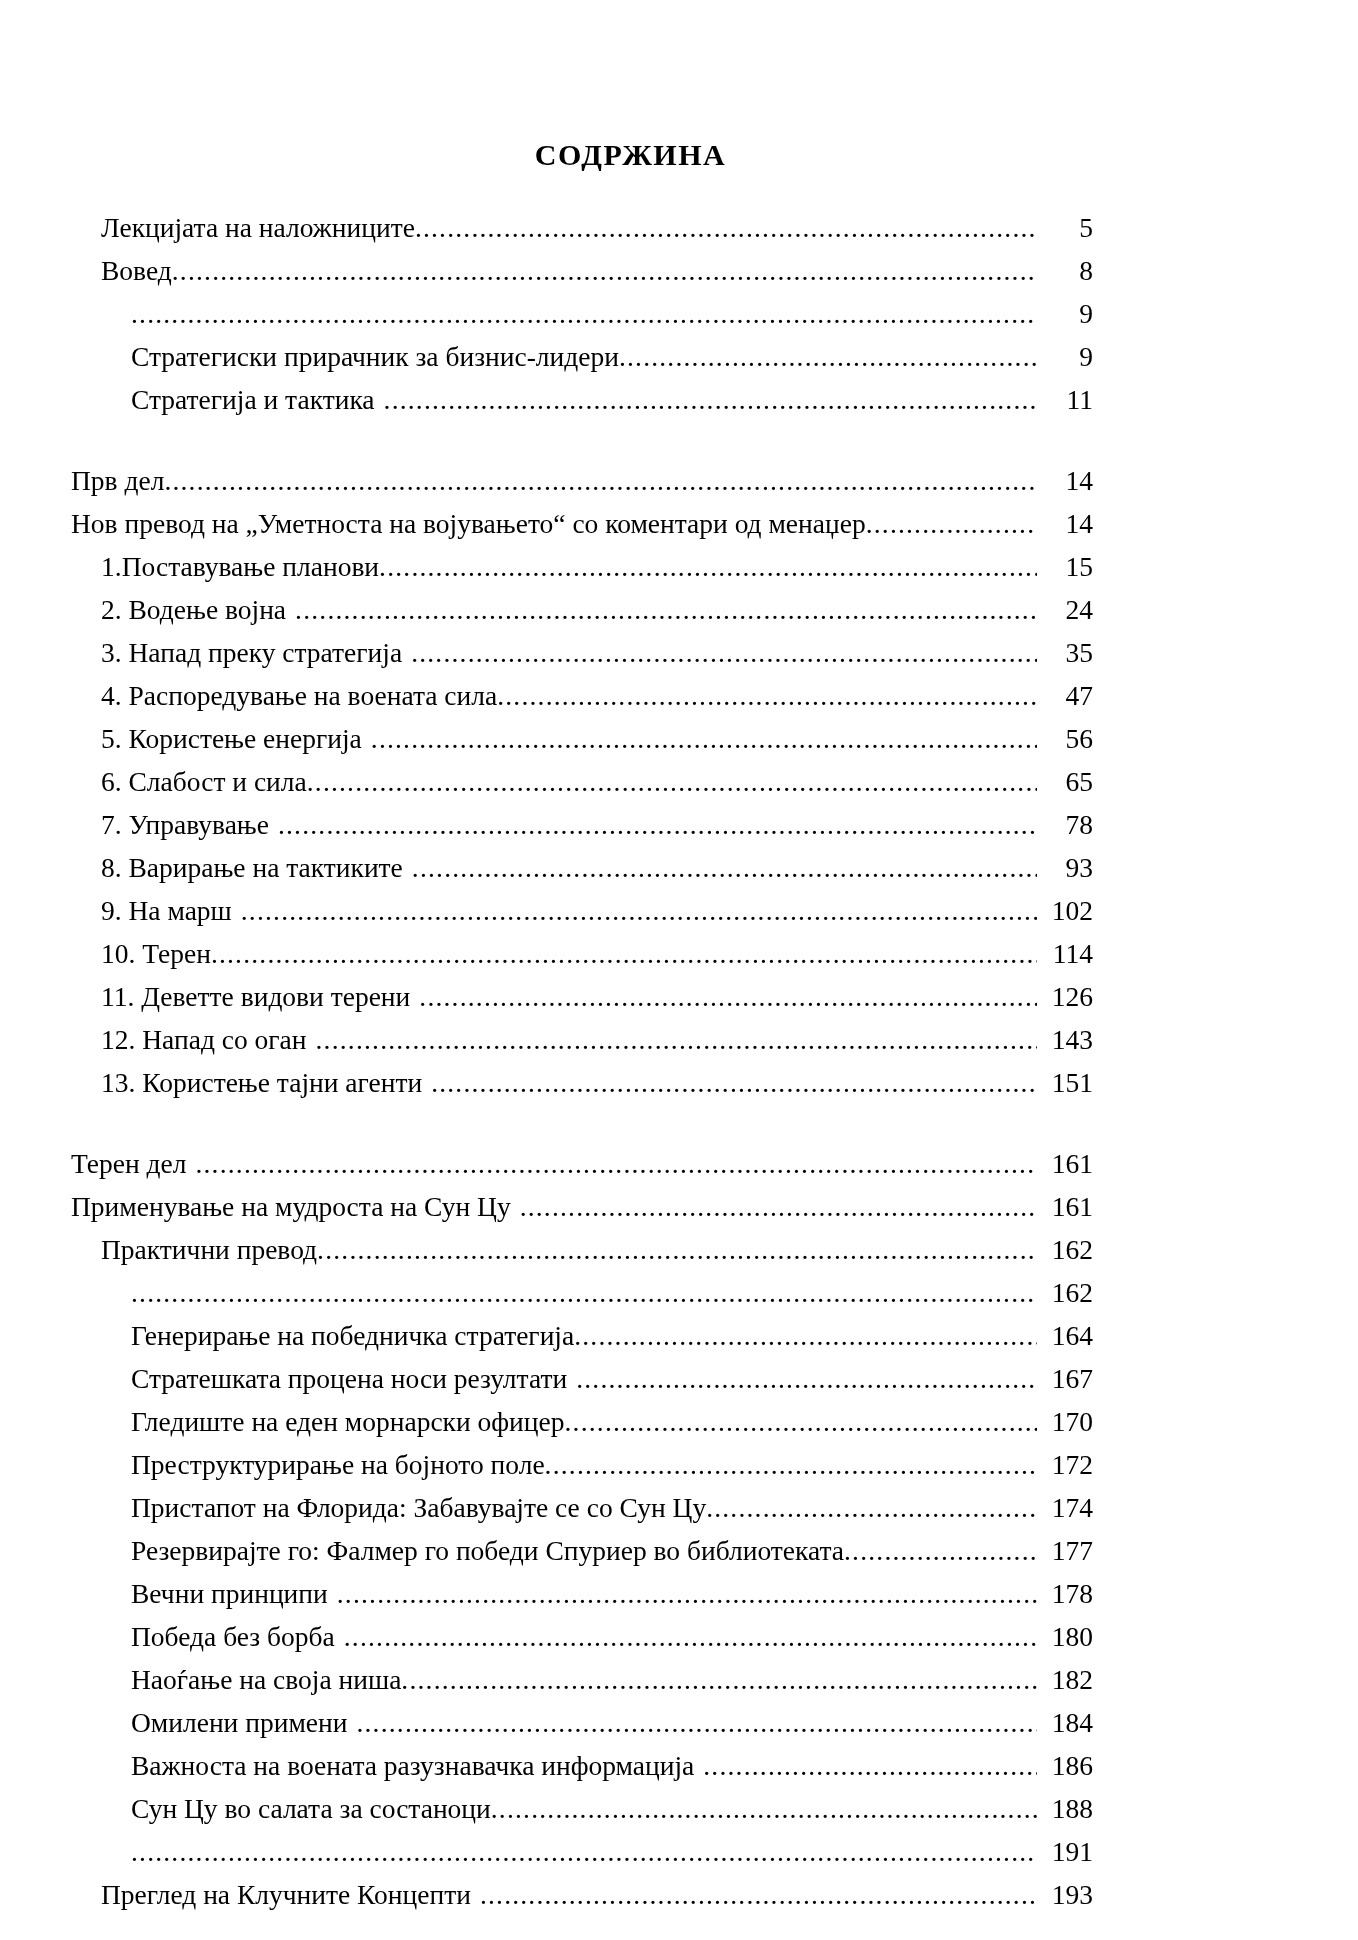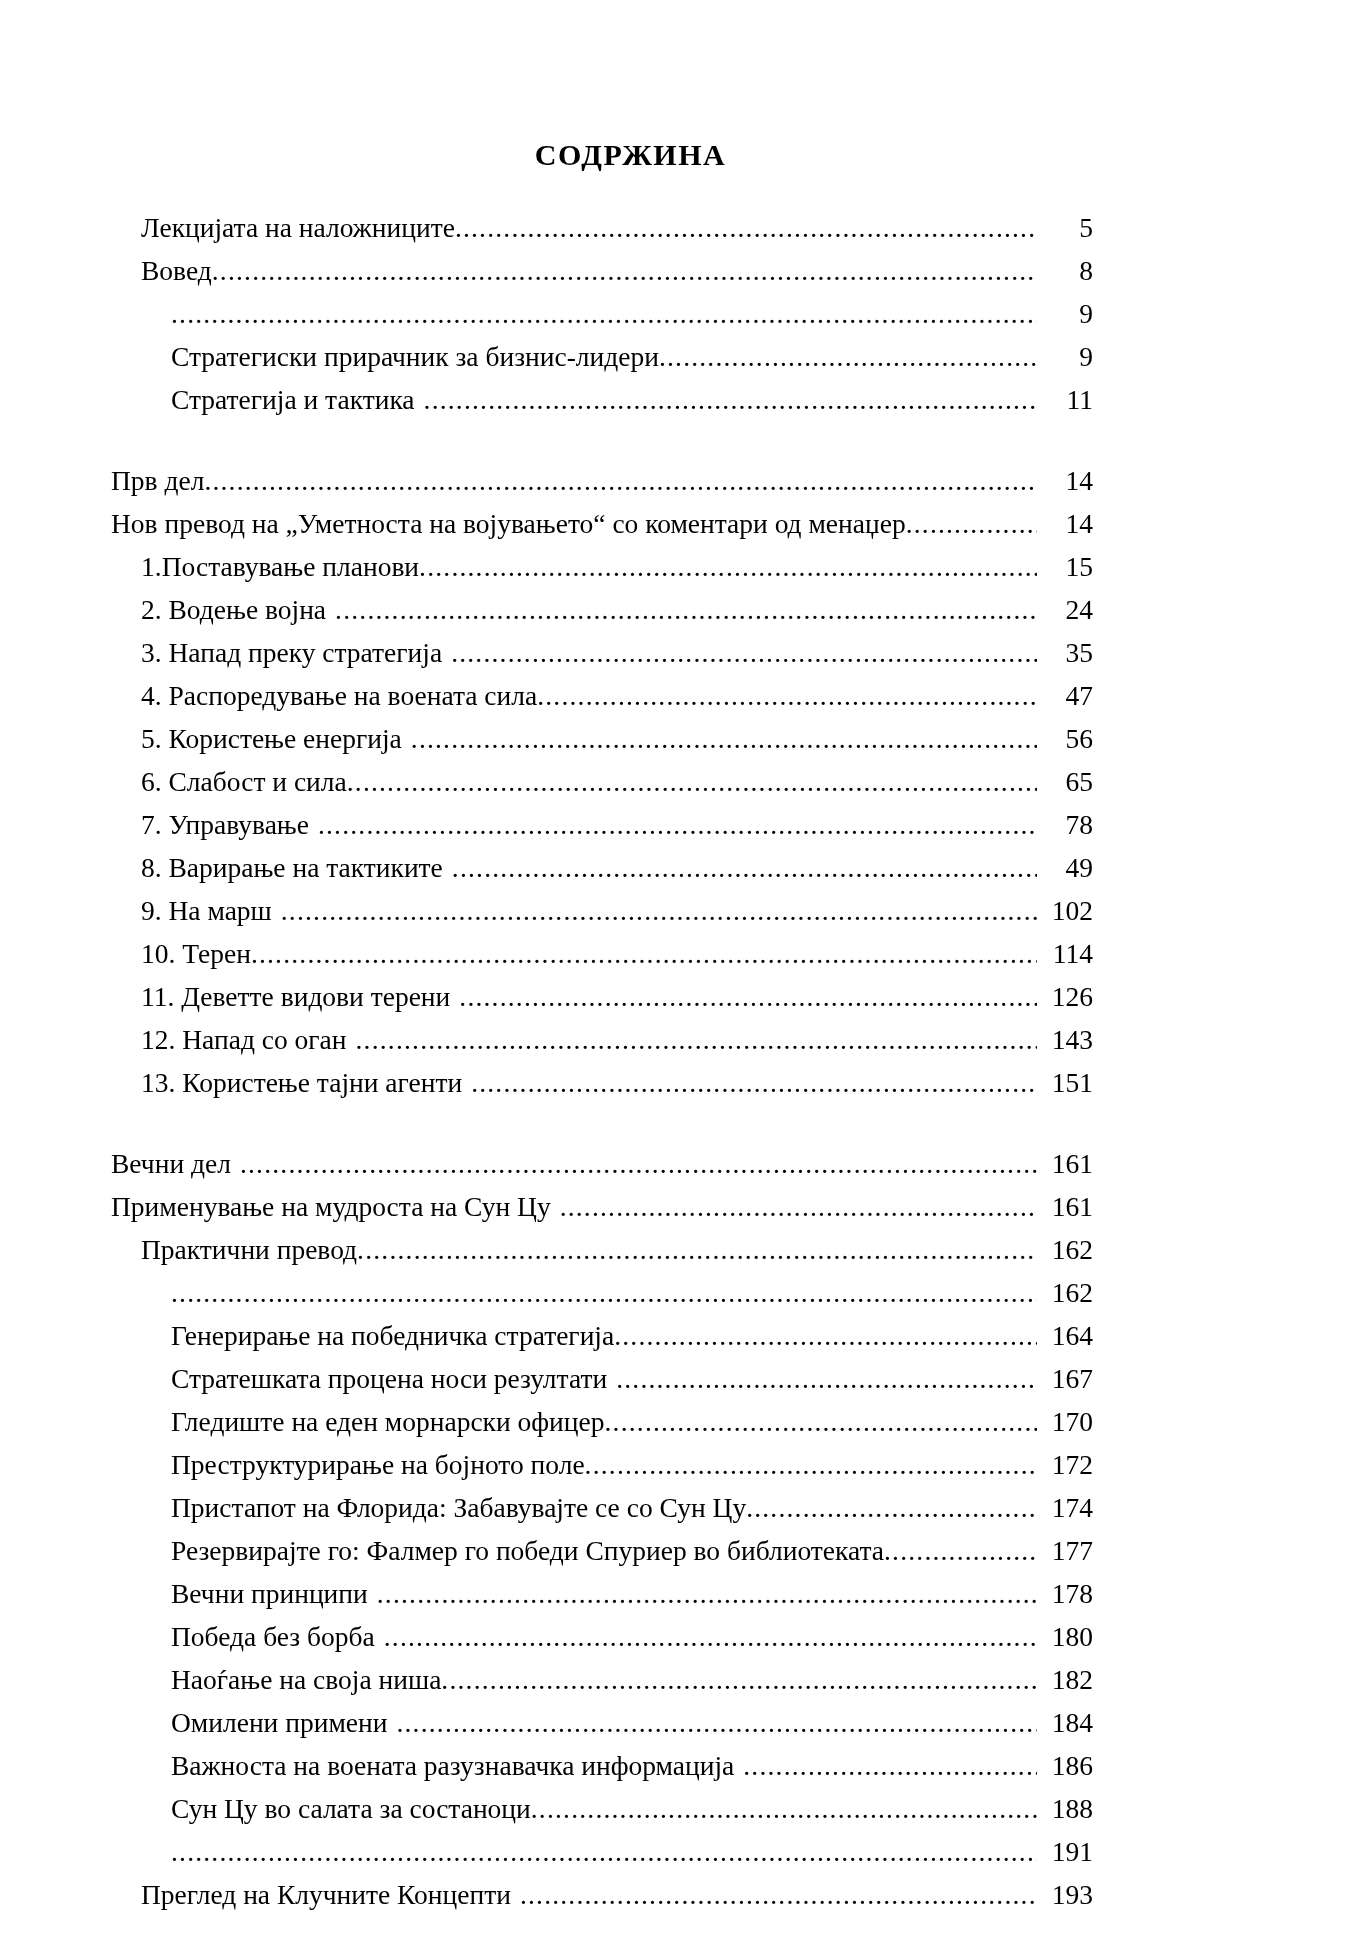--- a/index.html
+++ b/index.html
@@ -26,21 +26,21 @@
     text-align: center;
     font-size: 30px;
     font-weight: bold;
     letter-spacing: 1.5px;
     margin: 0;
     padding-top: 138px;
     padding-left: 20px;
   }
   .toc-body {
     margin-top: 34px;
-    padding-left: 111px;
+    padding-left: 71px;
     padding-right: 148px;
   }
   .toc-line {
     display: flex;
     align-items: baseline;
     font-size: 27.5px;
     line-height: 43px;
     white-space: nowrap;
   }
   .toc-line .lbl {
@@ -146,21 +146,21 @@
         <span class="pg">65</span>
       </div>
       <div class="toc-line lvl1 gap-small">
         <span class="lbl">7. Управување</span>
         <span class="leader">............................................................................................................................................................................................................................................................................................................</span>
         <span class="pg">78</span>
       </div>
       <div class="toc-line lvl1 gap-small">
         <span class="lbl">8. Варирање на тактиките</span>
         <span class="leader">............................................................................................................................................................................................................................................................................................................</span>
-        <span class="pg">49</span>
+        <span class="pg">93</span>
       </div>
       <div class="toc-line lvl1 gap-small">
         <span class="lbl">9. На марш</span>
         <span class="leader">............................................................................................................................................................................................................................................................................................................</span>
         <span class="pg">102</span>
       </div>
       <div class="toc-line lvl1 gap-none">
         <span class="lbl">10. Терен</span>
         <span class="leader">............................................................................................................................................................................................................................................................................................................</span>
         <span class="pg">114</span>
@@ -175,21 +175,21 @@
         <span class="leader">............................................................................................................................................................................................................................................................................................................</span>
         <span class="pg">143</span>
       </div>
       <div class="toc-line lvl1 gap-small">
         <span class="lbl">13. Користење тајни агенти</span>
         <span class="leader">............................................................................................................................................................................................................................................................................................................</span>
         <span class="pg">151</span>
       </div>
       <div class="spacer-block"></div>
       <div class="toc-line lvl0 gap-small">
-        <span class="lbl">Вечни дел</span>
+        <span class="lbl">Терен дел</span>
         <span class="leader">............................................................................................................................................................................................................................................................................................................</span>
         <span class="pg">161</span>
       </div>
       <div class="toc-line lvl0 gap-small">
         <span class="lbl">Применување на мудроста на Сун Цу</span>
         <span class="leader">............................................................................................................................................................................................................................................................................................................</span>
         <span class="pg">161</span>
       </div>
       <div class="toc-line lvl1 gap-none">
         <span class="lbl">Практични превод</span>

